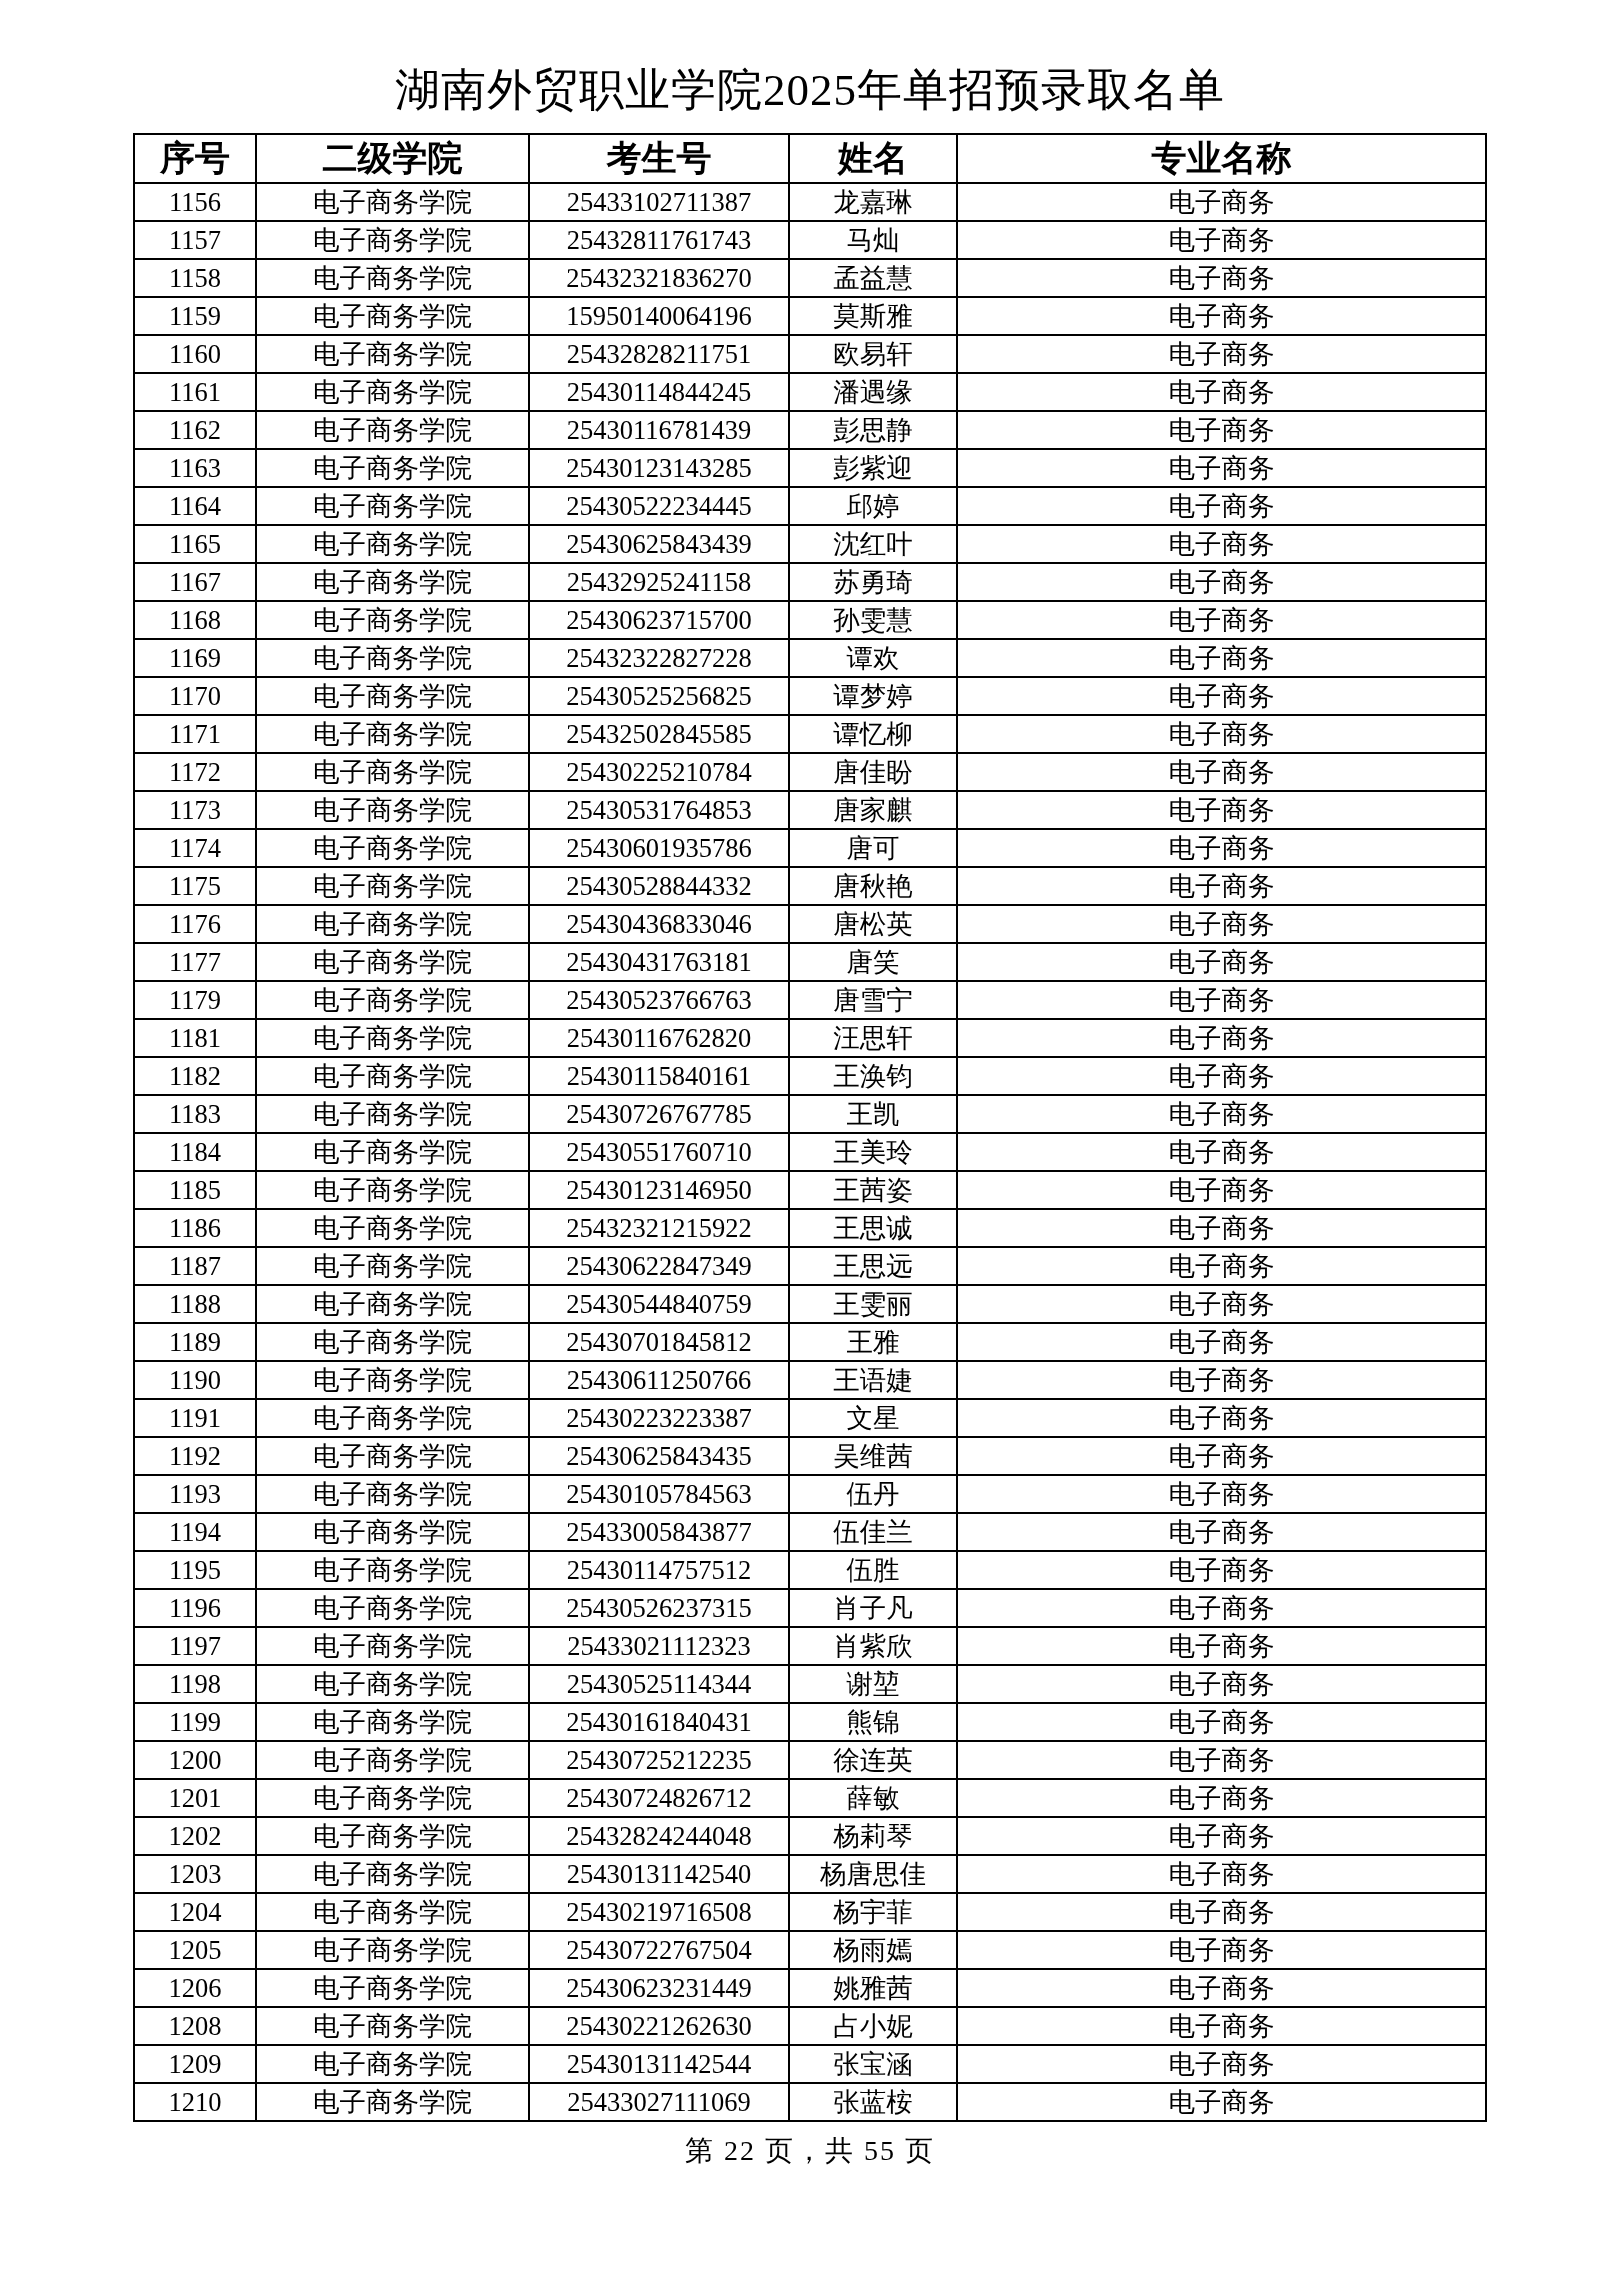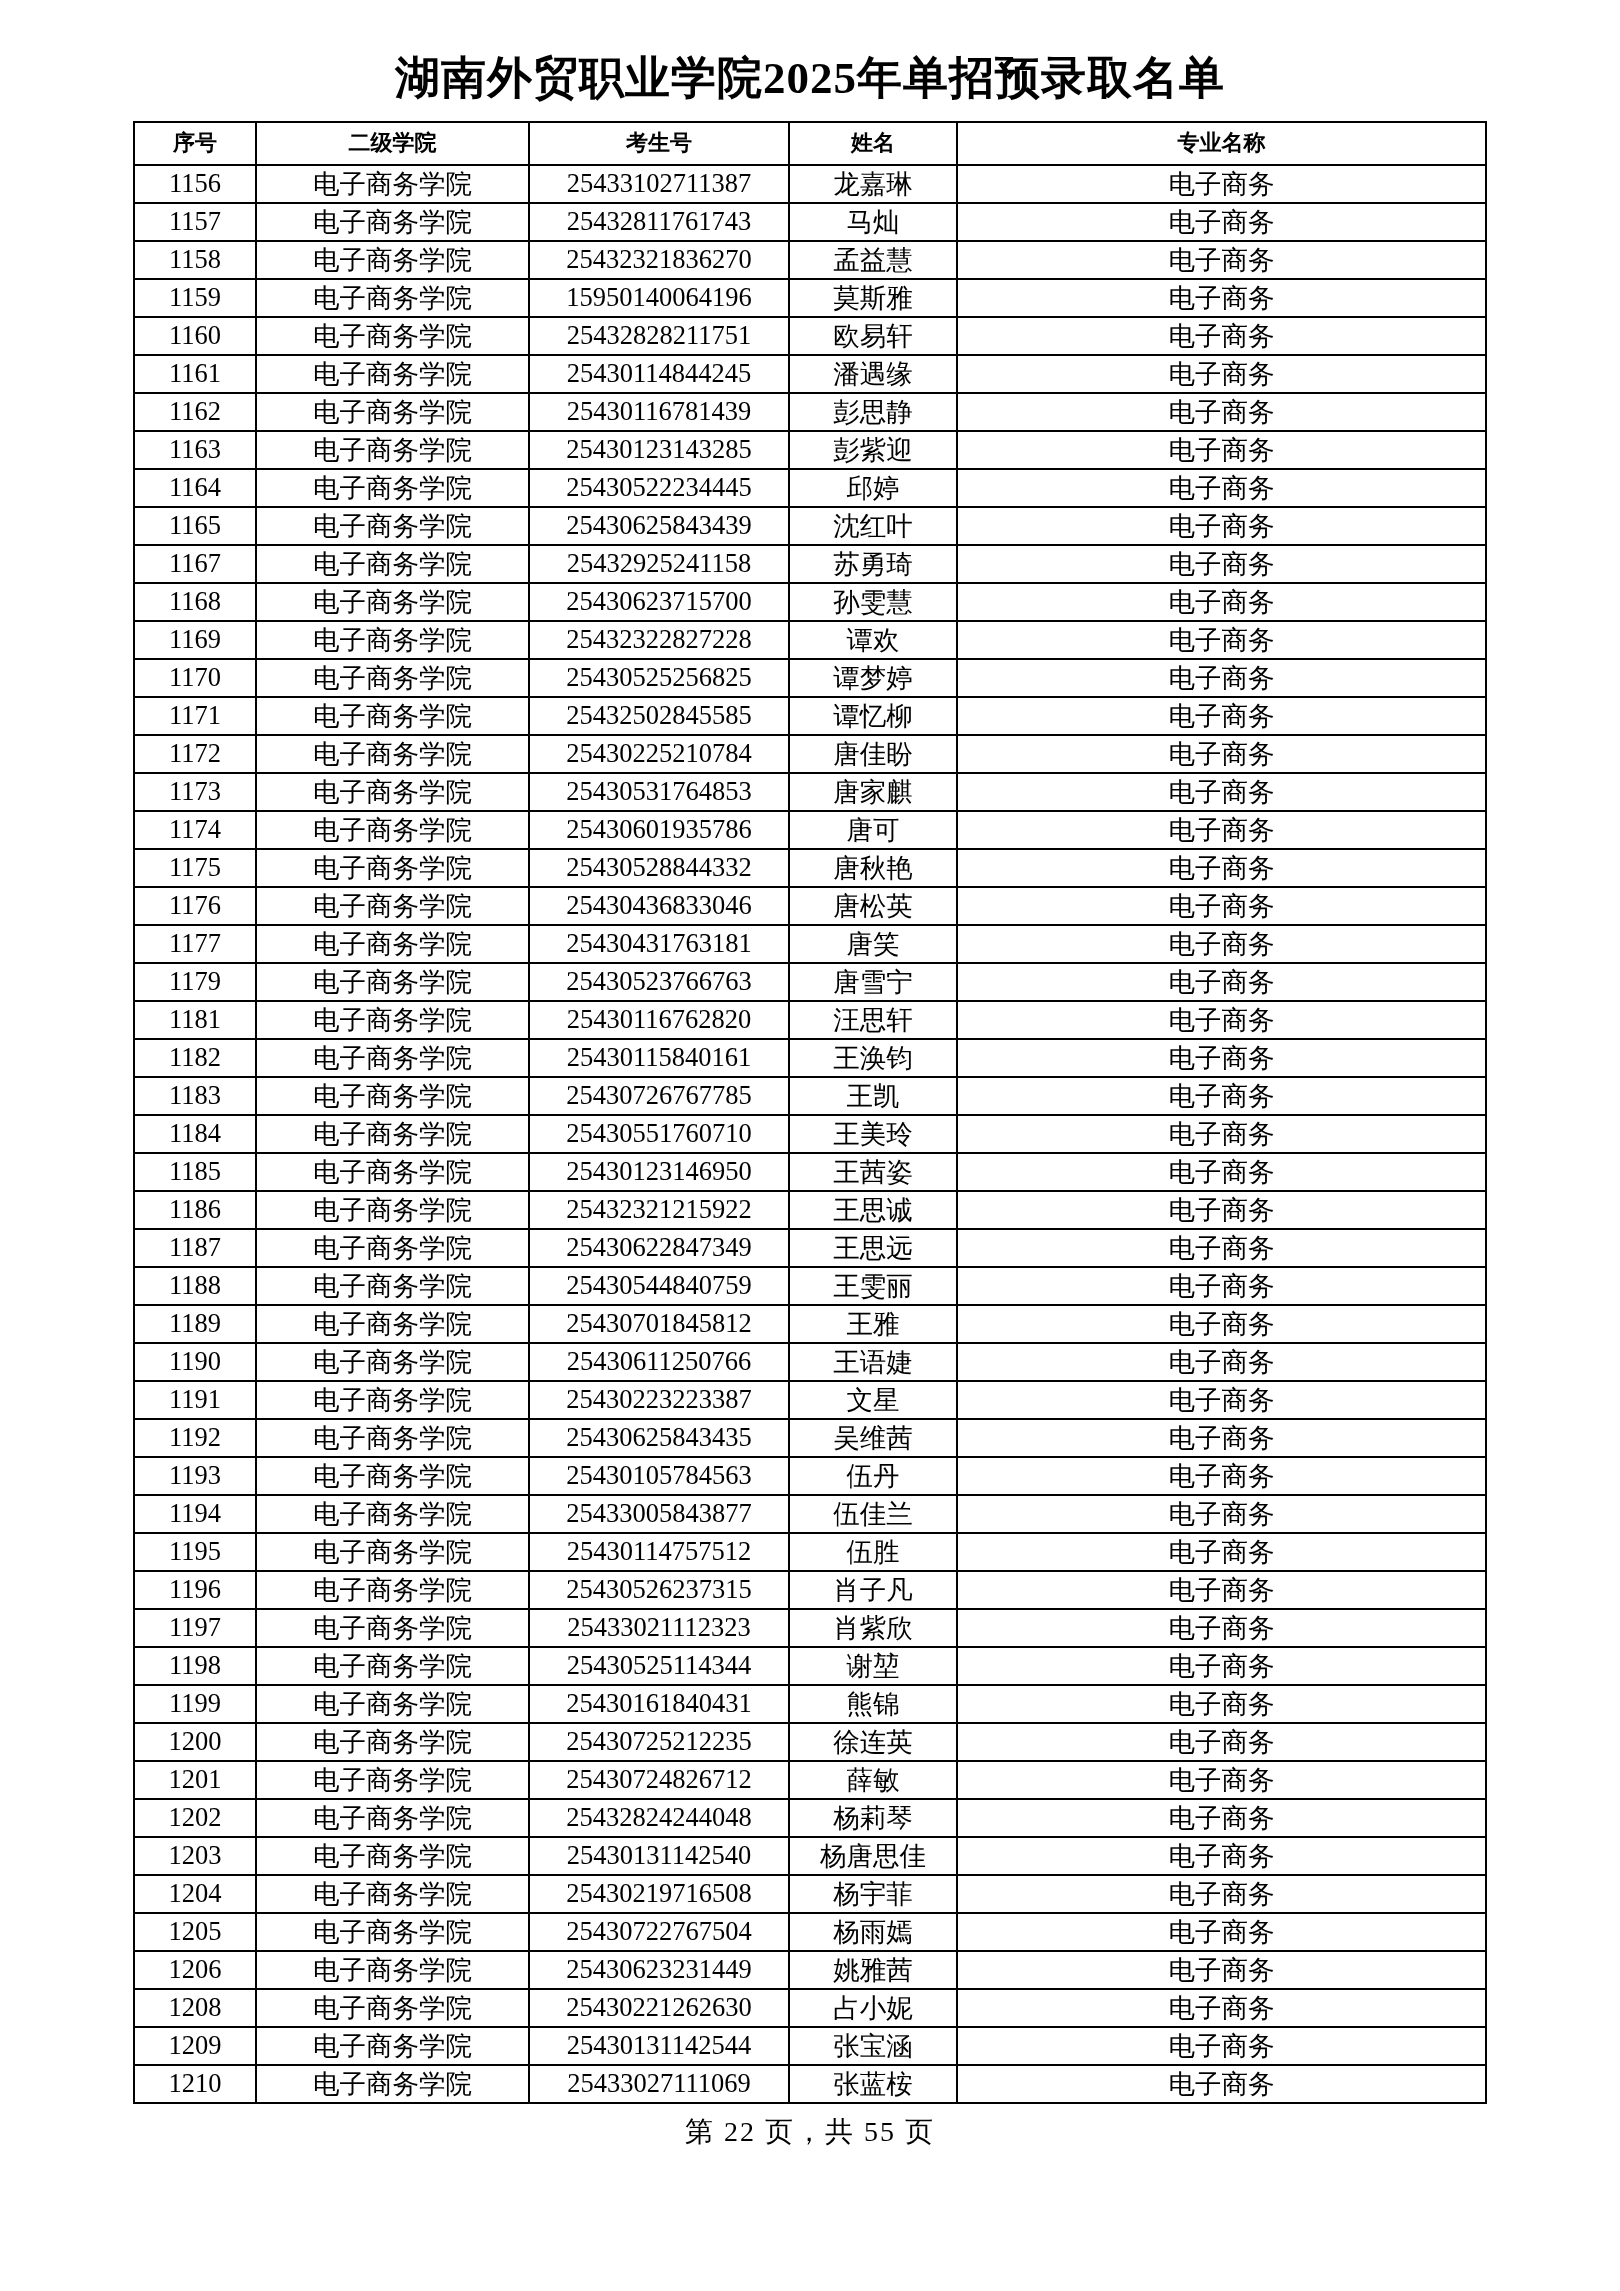--- a/index.html
+++ b/index.html
@@ -8,25 +8,25 @@
     background: #ffffff;
   }
   body {
     width: 1620px;
     height: 2292px;
     font-family: "Liberation Serif", "DejaVu Serif", serif;
     color: #000;
     position: relative;
   }
   .page-title {
-    margin: 4px;
+    margin: 16px;
     padding-top: 47px;
     text-align: center;
     font-size: 45px;
-    font-weight: bold;
+    font-weight: normal;
     letter-spacing: 1px;
     line-height: 1.2;
   }
   table.roster {
     border-collapse: collapse;
     table-layout: fixed;
     width: 1341px;
     margin: 15.7px auto 0 auto;
     border: 2.9px solid #000;
   }
@@ -36,21 +36,21 @@
     border-top: 2.9px solid #000;
     border-bottom: 2.9px solid #000;
     text-align: center;
     vertical-align: middle;
     padding: 0;
     overflow: hidden;
     white-space: nowrap;
   }
   table.roster th {
     height: 41px;
-    font-size: 22px;
+    font-size: 35px;
     font-weight: bold;
     font-family: Liberation Serif, serif;
   }
   table.roster td {
     height: 34px;
     font-size: 26.5px;
     font-weight: normal;
   }
   .col-0 { width: 120px; }
   .col-1 { width: 271px; }

